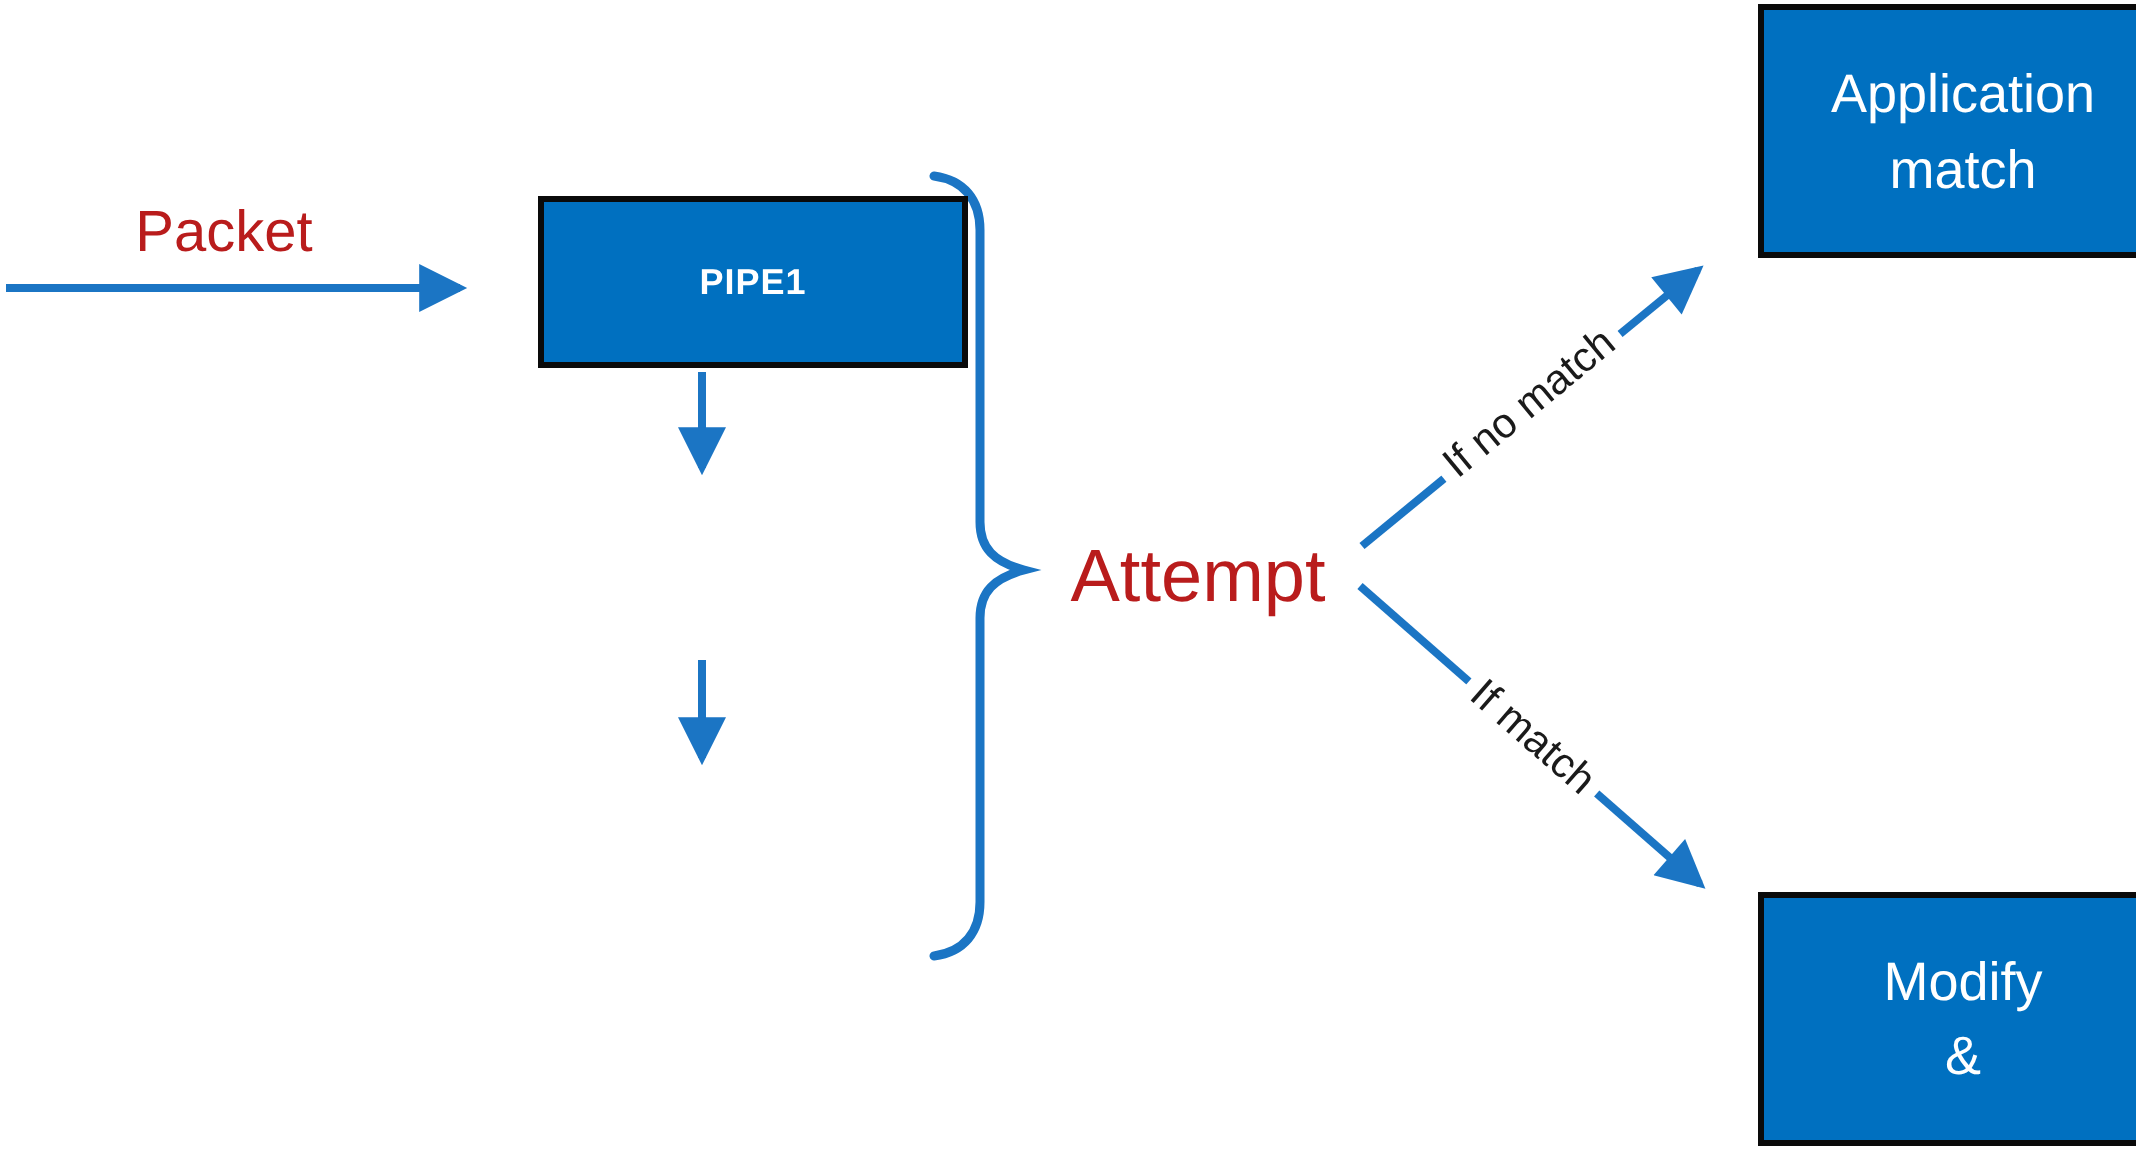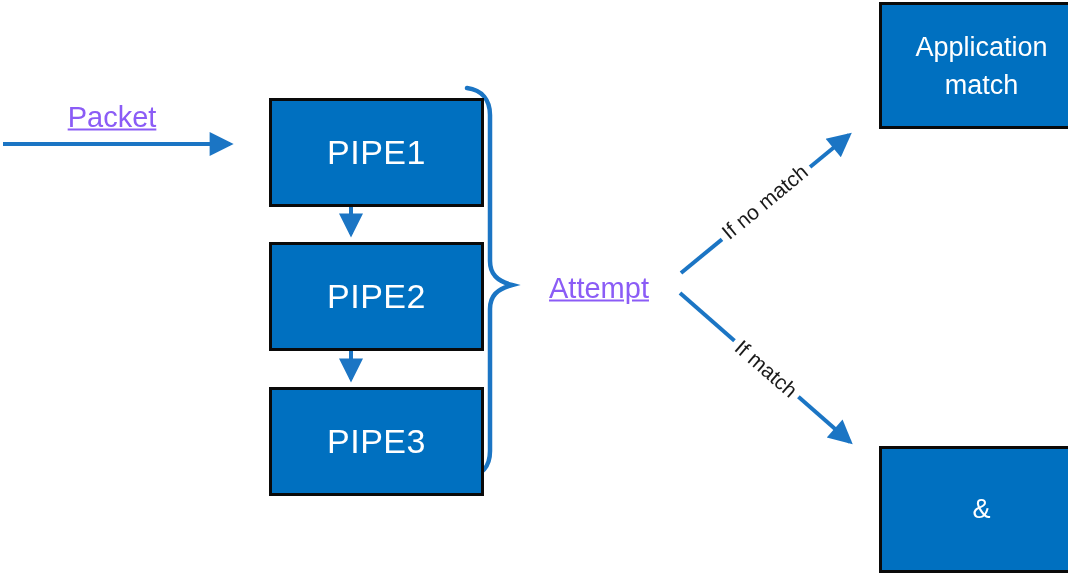--- a/index.html
+++ b/index.html
@@ -30,55 +30,54 @@
     display: flex;
     flex-direction: column;
     align-items: center;
     justify-content: center;
     text-align: center;
     margin-left: 24px;
   }
   .pipe-box {
     left: 245px;
     width: 215px;
-    height: 109px;
-    font-size: 34px;
-    font-weight: 400;
+    height: 86px;
+    font-size: 18px;
+    font-weight: 700;
     letter-spacing: 0.5px;
   }
   .pipe1 { top: 98px; }
   .pipe2 { top: 242px; }
   .pipe3 { top: 387px; }
   .end-box {
     left: 855px;
     width: 205px;
     height: 127px;
     font-size: 27px;
     font-weight: 400;
     line-height: 38px;
   }
   .app-port { top: 2px; }
   .mod-fwd  { top: 446px; line-height: 37px; }
   .free-label {
     position: absolute;
-    color: #8b5cf6;
+    color: #b91c1c;
     white-space: nowrap;
-    text-decoration: underline;
   }
   .packet-label {
     left: 112px;
     top: 117px;
     transform: translate(-50%, -50%);
     font-size: 29px;
   }
   .attempt-label {
     left: 599px;
     top: 288px;
     transform: translate(-50%, -50%);
-    font-size: 29px;
+    font-size: 37px;
     line-height: 43px;
     text-align: center;
     white-space: nowrap;
   }
   .edge-label {
     position: absolute;
     color: #1a1a1a;
     font-size: 21px;
     background: #ffffff;
     padding: 0 5px;
@@ -124,36 +123,31 @@
     <line x1="681" y1="273" x2="849" y2="135" stroke="#1B75C4" stroke-width="4" marker-end="url(#ah)"></line>
 
     <line x1="680" y1="293" x2="850" y2="442" stroke="#1B75C4" stroke-width="4" marker-end="url(#ah)"></line>
   </svg>
 
   <div class="free-label packet-label">Packet</div>
 
   <div class="node pipe-box pipe1">
     <span>PIPE1</span>
   </div>
-  <div class="node pipe-box pipe2">
-    <span>PIPE2</span>
-  </div>
-  <div class="node pipe-box pipe3">
-    <span>PIPE3</span>
-  </div>
 
   <div class="free-label attempt-label">
     <div>Attempt</div>
   </div>
 
   <div class="edge-label no-match-label">If no match</div>
   <div class="edge-label match-label">If match</div>
 
   <div class="node end-box app-port">
     <div>Application</div>
     <div>match</div>
   </div>
 
   <div class="node end-box mod-fwd">
+    <div>Modify</div>
     <div>&amp;</div>
   </div>
 
 </div>
 
 </body></html>

